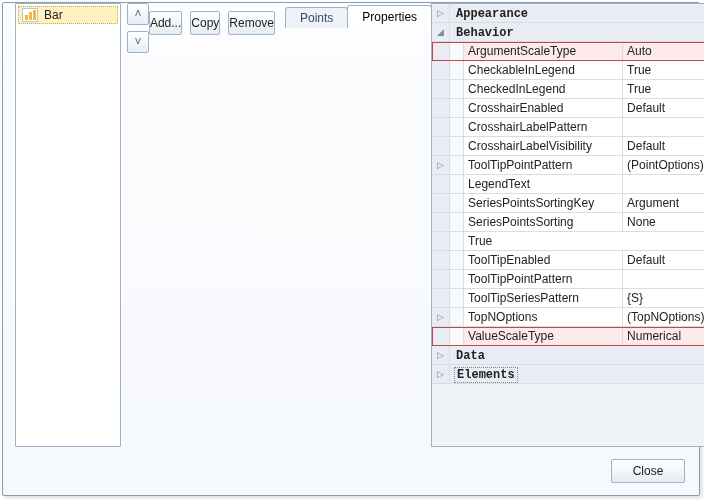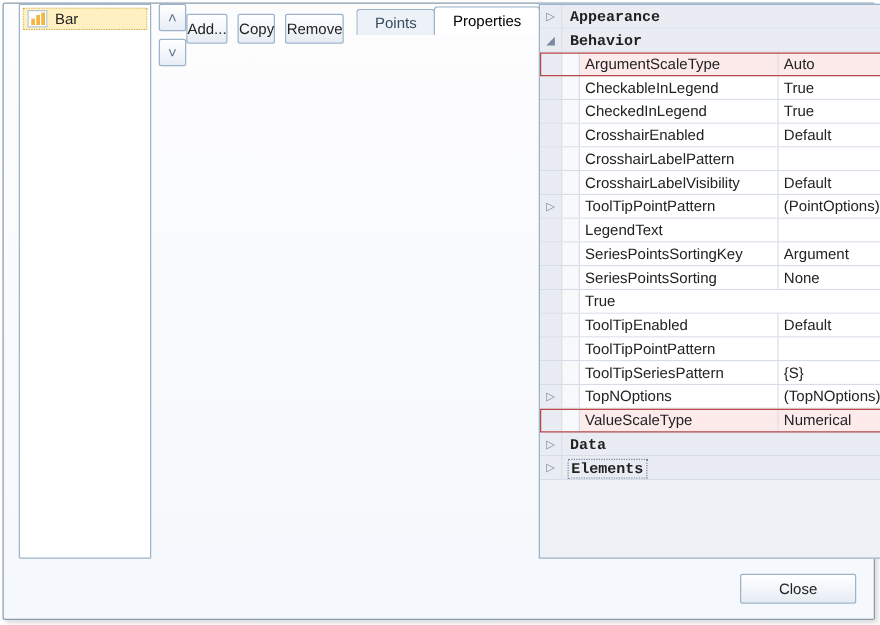--- a/index.html
+++ b/index.html
@@ -106,21 +106,21 @@
   }
   .vscroll .up{top:0}.vscroll .down{bottom:0}
   .vscroll .thumb{
     position:absolute;left:2px;right:2px;top:100px;height:100px;border:1px solid #b9c6d6;
     background:linear-gradient(#f7fafd,#dfe7f1);border-radius:2px;cursor:pointer;
   }
   .catlabel{padding:2px 2px;}
   .elements-dotted{border:1px dotted #7a88a0;display:inline-block;padding:0 2px;text-align:center;}
   
   .footer{display:flex;justify-content:flex-end;padding:12px 14px 12px 0;}
-  .footer .btn{flex:none;width:93px;}
+  .footer .btn{flex:none;width:74px;}
 </style>
 </head>
 <body>
 
 <div class="dialog">
   <div class="body">
 
     <div class="leftcol">
       <div class="listwrap">
         <div class="listbox">

